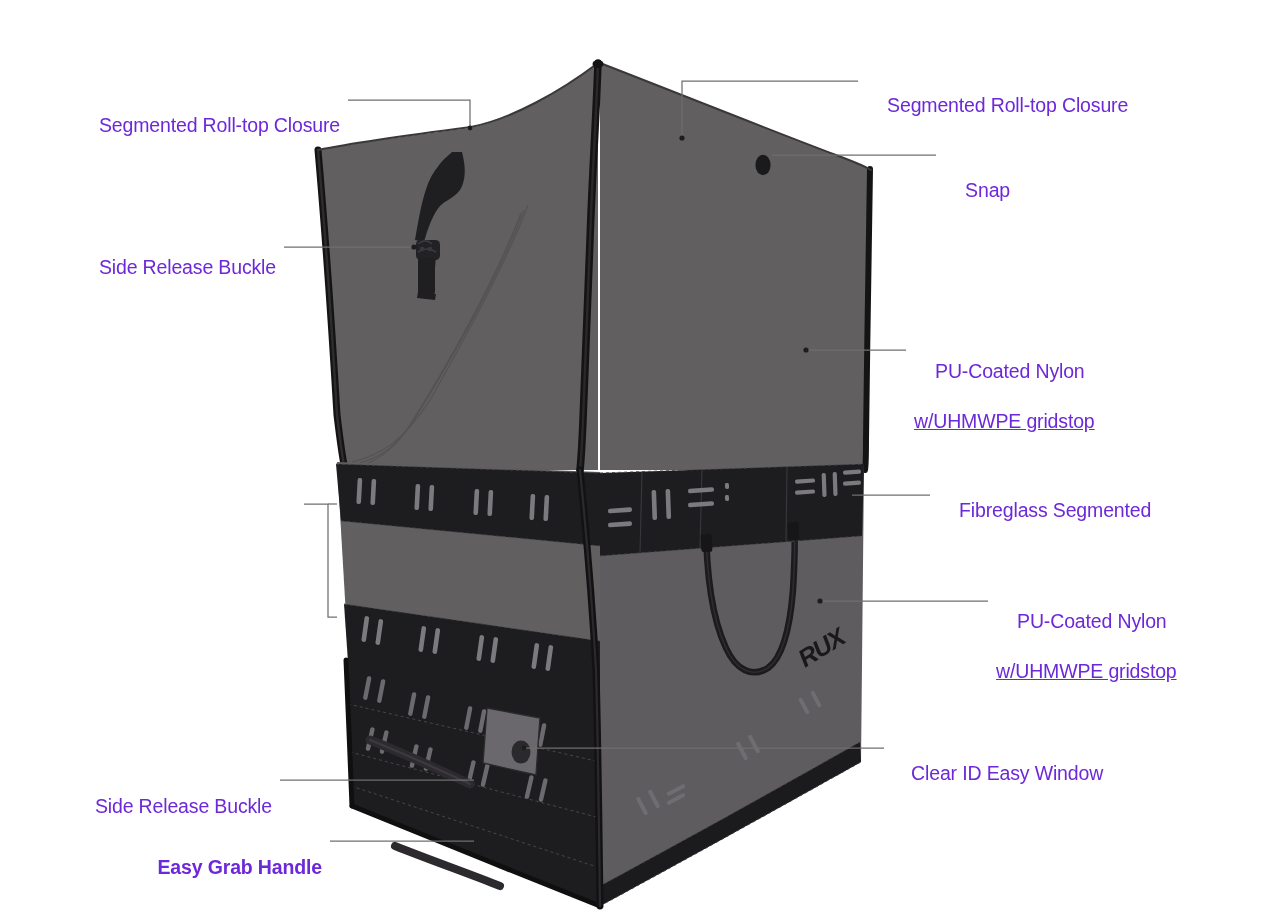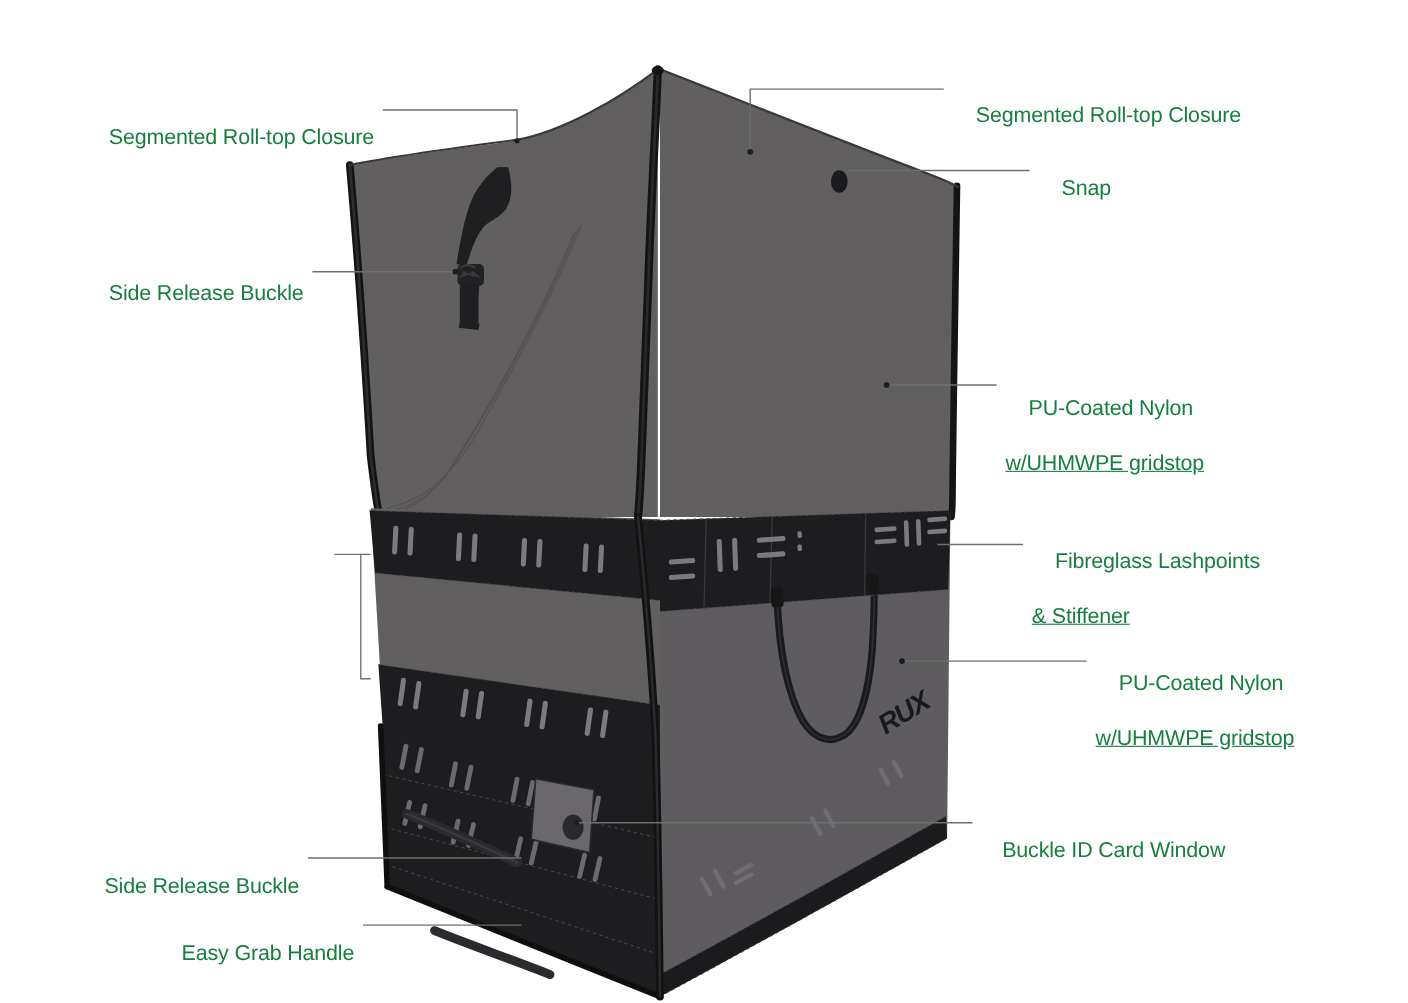--- a/index.html
+++ b/index.html
@@ -9,21 +9,21 @@
     font-family:"Liberation Sans","DejaVu Sans",sans-serif;
     overflow:hidden;position:relative;
     -webkit-font-smoothing:antialiased;
   }
   #stage{position:relative;width:1280px;height:912px;background:#ffffff;}
   #art{position:absolute;left:0;top:0;width:1280px;height:912px;}
   .cal{
     position:absolute;
     font-size:19.5px;
     line-height:25px;
-    color:#15803d;
+    color:#6d28d9;
     letter-spacing:-0.15px;
     white-space:pre;
     font-weight:400;
   }
   .cal.r{text-align:left;}
   .cal.l{text-align:right;}
   .cal .l2{display:block;text-decoration:underline;}
 </style>
 </head>
 <body>
@@ -306,44 +306,43 @@
 
   <div class="cal l" style="left:0px;top:230px;width:276px;">
     <span>Side Release Buckle</span>
   </div>
 
 
   <div class="cal l" style="left:0px;top:769px;width:272px;">
     <span>Side Release Buckle</span>
   </div>
 
-  <div class="cal l" style="left:0px;top:830px;width:322px;">
+  <div class="cal l" style="left:0px;top:830px;width:322px;font-weight:bold;">
     <span>Easy Grab Handle</span>
   </div>
 
   <div class="cal r" style="left:866px;top:68px;">
     <span>Segmented Roll-top Closure</span>
   </div>
 
-  <div class="cal r" style="left:944px;top:134px;">
+  <div class="cal r" style="left:944px;top:153px;">
     <span>Snap</span>
   </div>
 
   <div class="cal r" style="left:914px;top:334px;">
     <span>PU-Coated Nylon</span>
     <span class="l2">w/UHMWPE gridstop</span>
   </div>
 
   <div class="cal r" style="left:938px;top:473px;">
-    <span>Fibreglass Lashpoints</span>
-    <span class="l2">&amp; Stiffener</span>
+    <span>Fibreglass Segmented</span>
   </div>
 
   <div class="cal r" style="left:996px;top:584px;">
     <span>PU-Coated Nylon</span>
     <span class="l2">w/UHMWPE gridstop</span>
   </div>
 
   <div class="cal r" style="left:890px;top:736px;">
-    <span>Buckle ID Card Window</span>
+    <span>Clear ID Easy Window</span>
   </div>
 
 </div>
 
 </body></html>

